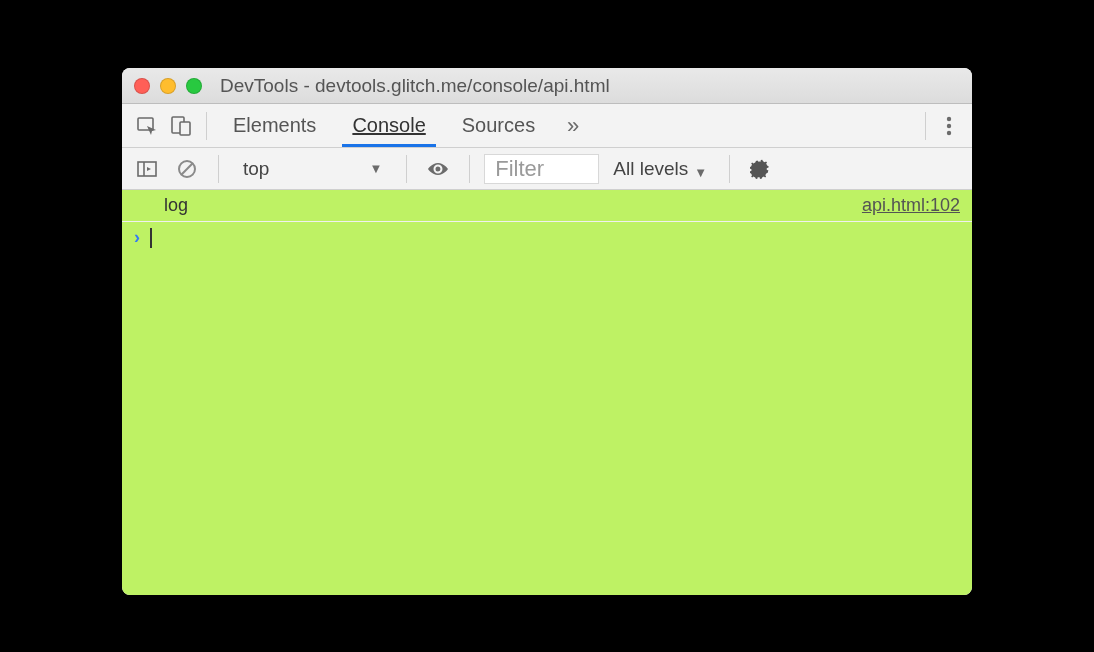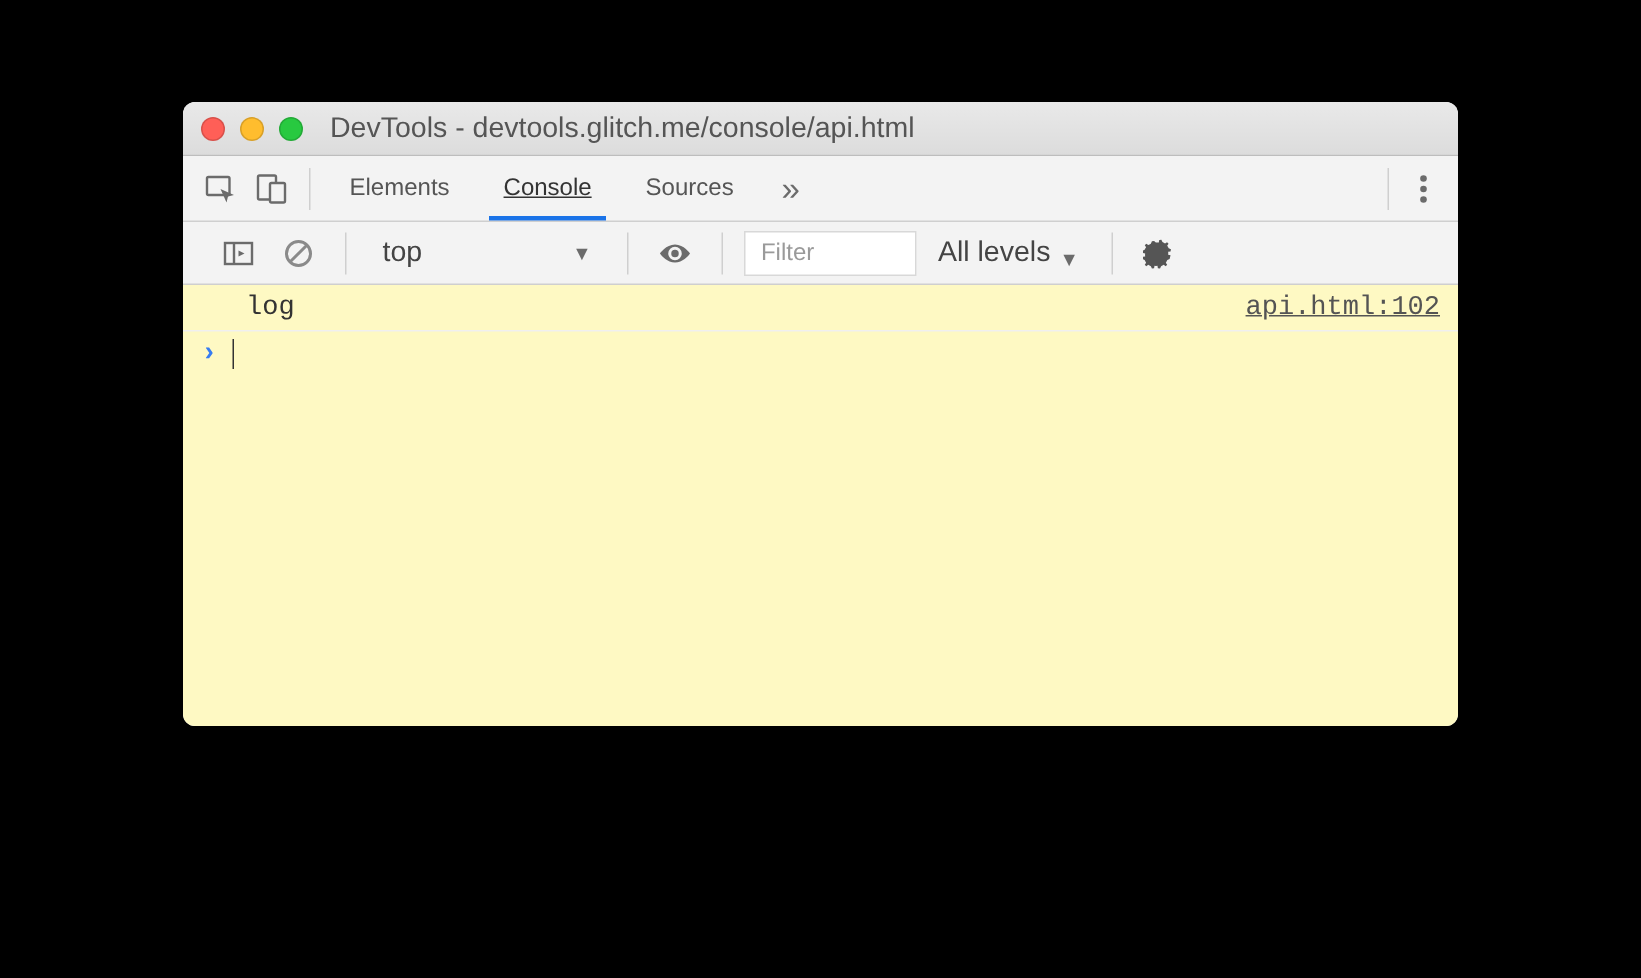--- a/index.html
+++ b/index.html
@@ -8,21 +8,21 @@
     width: 1094px;
     height: 652px;
     font-family: -apple-system, BlinkMacSystemFont, "Helvetica Neue", Arial, sans-serif;
     display: flex;
     align-items: flex-start;
     justify-content: center;
     padding-top: 68px;
   }
   .window {
     width: 850px;
-    height: 416px;
+    height: 527px;
     background: #fff;
     border-radius: 8px;
     box-shadow: 0 20px 50px rgba(0,0,0,0.5);
     overflow: hidden;
     display: flex;
     flex-direction: column;
   }
   .titlebar {
     height: 36px;
     background: linear-gradient(#e9e9e9, #dcdcdc);
@@ -70,21 +70,21 @@
   }
   .tabs {
     display: flex;
     align-items: stretch;
     height: 100%;
   }
   .tab {
     padding: 0 18px;
     display: flex;
     align-items: center;
-    font-size: 16px;
+    font-size: 20px;
     color: #555;
     cursor: pointer;
     position: relative;
   }
   .tab.active {
     color: #333;
     text-decoration: underline;
   }
   .tab.active::after {
     content: "";
@@ -103,61 +103,61 @@
   .kebab {
     width: 30px; display: flex; align-items: center; justify-content: center;
     color: #6b6b6b; font-size: 22px; cursor: pointer;
   }
   .toolbar {
     height: 42px;
     background: #f3f3f3;
     border-bottom: 1px solid #cfcfcf;
     display: flex;
     align-items: center;
-    padding: 0 20px;
+    padding: 0 8px;
     gap: 6px;
   }
   .context {
     display: flex; align-items: center;
     padding: 0 10px;
     height: 30px;
     font-size: 19px;
     color: #444;
     cursor: pointer;
     gap: 100px;
   }
   .triangle {
     font-size: 13px;
     color: #6b6b6b;
   }
   .filter {
     height: 30px;
     border: 1px solid #d8d8d8;
     background: #fff;
     padding: 0 10px;
-    font-size: 16px;
+    font-size: 22px;
     color: #333;
     width: 115px;
     outline: none;
   }
   .filter::placeholder { color: #9a9a9a; }
   .levels {
     display: flex; align-items: flex-end; gap: 6px;
     font-size: 19px; color: #444;
     padding: 0 8px;
     cursor: pointer;
   }
   .gear {
     width: 34px; display: flex; align-items: center; justify-content: center;
     color: #6b6b6b; cursor: pointer;
   }
   .console {
     flex: 1;
-    background: #fef9c3;
-    font-family: Liberation Mono, monospace;
+    background: #bef264;
+    font-family: Liberation Sans, sans-serif;
     font-size: 18px;
     overflow: auto;
   }
   .row {
     display: flex;
     align-items: center;
     padding: 5px 12px 5px 42px;
     border-bottom: 1px solid #f0f0f0;
     justify-content: space-between;
   }

